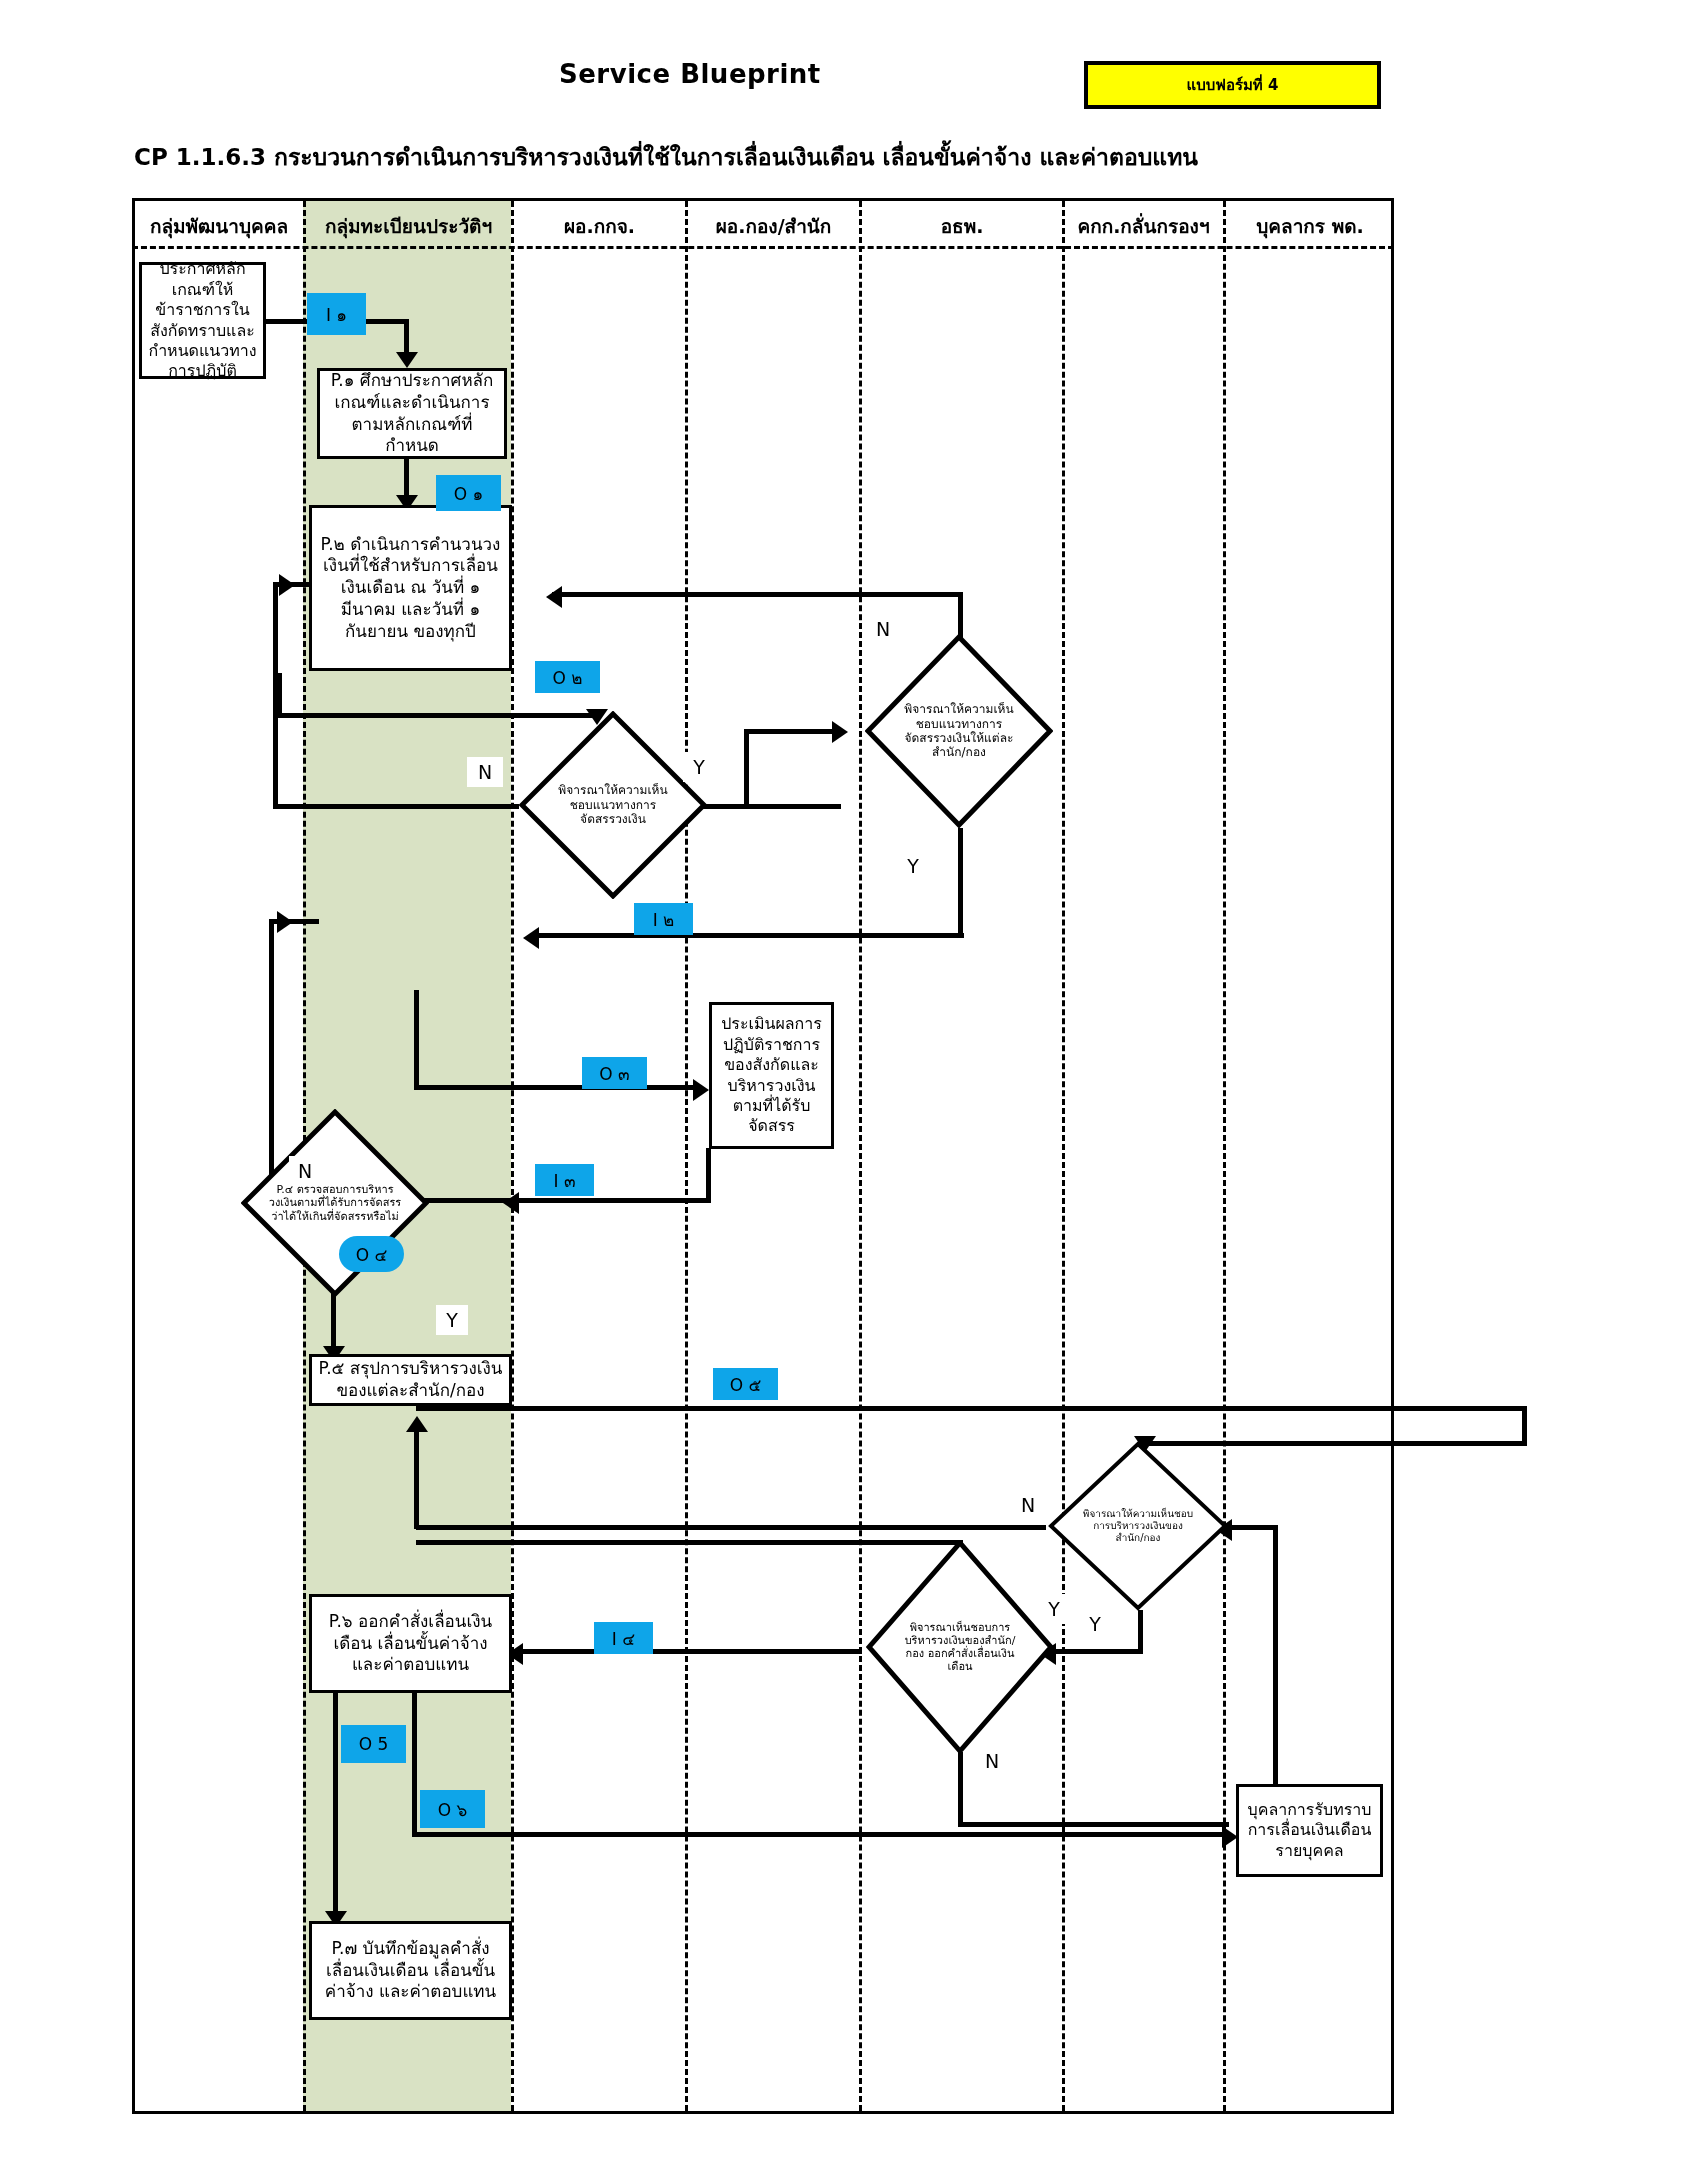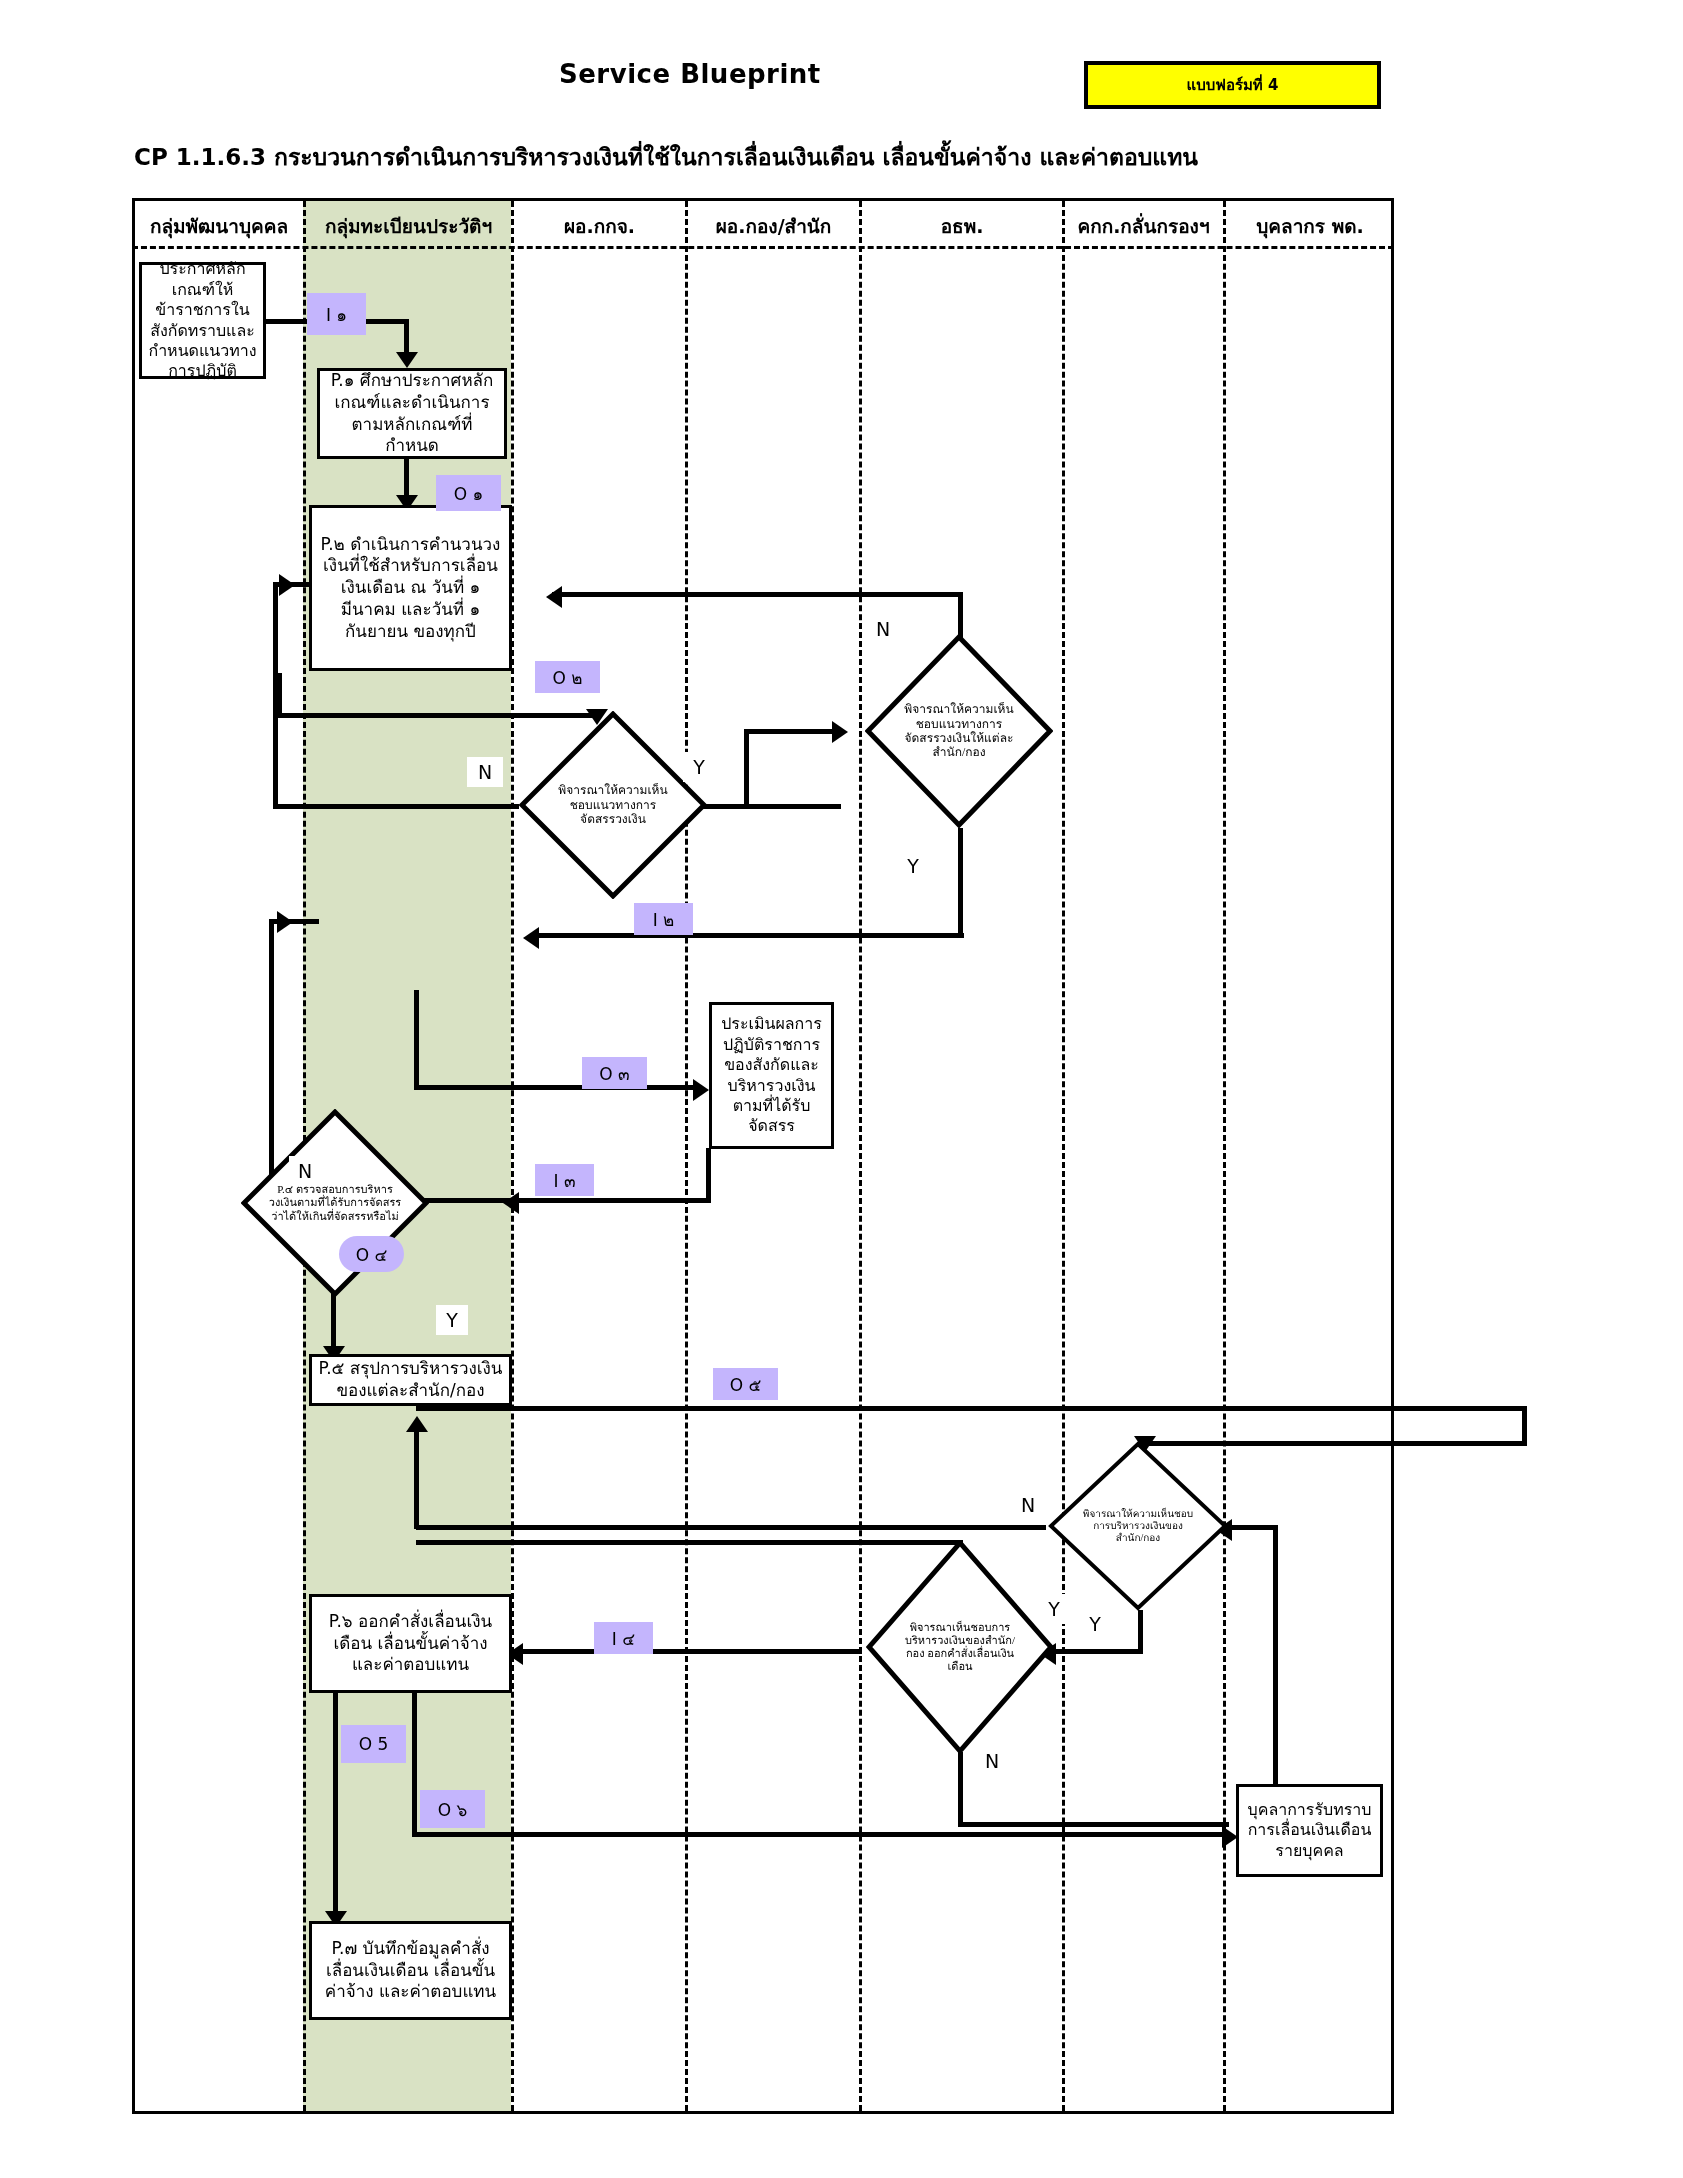--- a/index.html
+++ b/index.html
@@ -21,28 +21,28 @@
   .lane-title{font-size:19px;font-weight:bold;text-align:center;
       display:flex;align-items:center;justify-content:center;height:100%;}
   .lane-shade{background:#d9e2c4;}
 
   
   .node{border:3px solid #000;background:#fff;display:flex;
         align-items:center;justify-content:center;text-align:center;
         padding:4px 5px;line-height:1.28;}
   .node span{display:block;width:100%;}
 
-  .diamond-wrap{display:flex;align-items:center;justify-content:flex-start;font-family:Liberation Serif, serif;}
+  .diamond-wrap{display:flex;align-items:center;justify-content:flex-start;}
   .diamond{position:absolute;left:0;top:0;width:100%;height:100%;}
   .diamond-txt{position:relative;text-align:center;line-height:1.2;
       width:64%;margin:0 auto;}
 
   
   .ln{background:#000;position:absolute;}
-  .lbl{position:absolute;background:#c4b5fd;font-size:17px;
+  .lbl{position:absolute;background:#0ea5e9;font-size:17px;
        display:flex;align-items:center;justify-content:center;
        padding:1px 4px;white-space:nowrap;}
   .yn{position:absolute;background:#fff;font-size:19px;
       display:flex;align-items:center;justify-content:center;padding:0 3px;}
   .arw{position:absolute;width:0;height:0;}
   .arw-d{border-left:11px solid transparent;border-right:11px solid transparent;border-top:16px solid #000;}
   .arw-u{border-left:11px solid transparent;border-right:11px solid transparent;border-bottom:16px solid #000;}
   .arw-l{border-top:11px solid transparent;border-bottom:11px solid transparent;border-right:16px solid #000;}
   .arw-r{border-top:11px solid transparent;border-bottom:11px solid transparent;border-left:16px solid #000;}
 </style>

